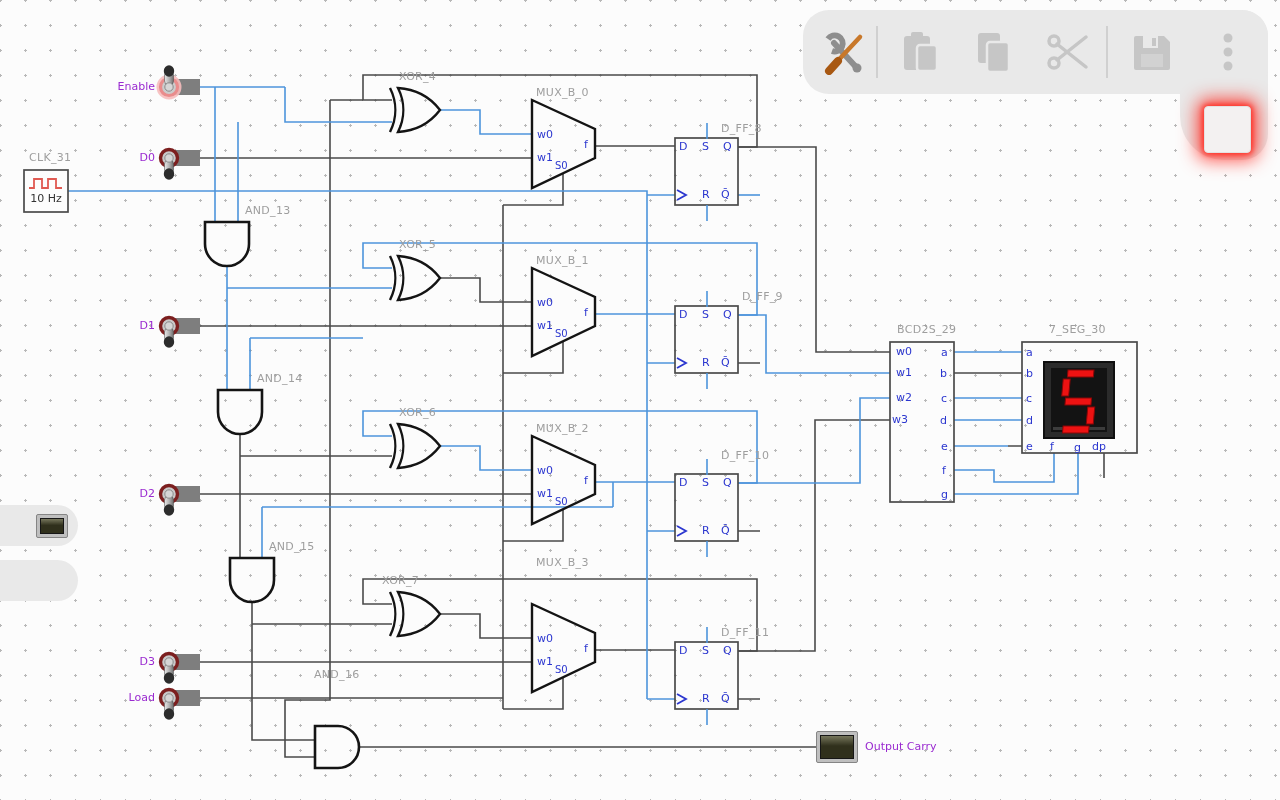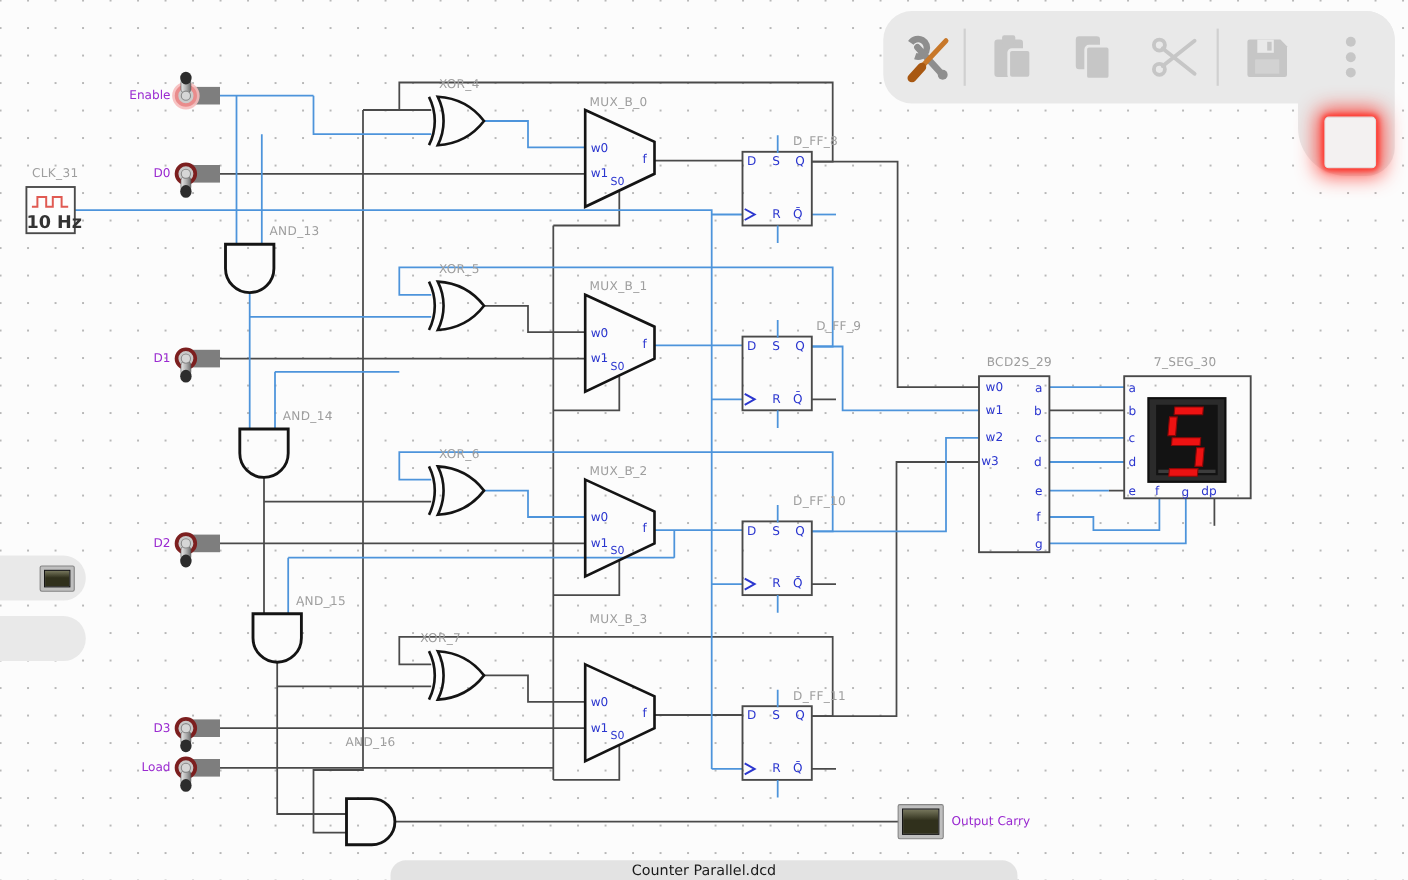--- a/index.html
+++ b/index.html
@@ -9,21 +9,21 @@
     background-image:radial-gradient(circle,#b8b8b8 1.1px,rgba(0,0,0,0) 1.4px);
     background-size:25px 25px;background-position:13px 13px;
     font-family:"DejaVu Sans",sans-serif;
   }
   svg{position:absolute;left:0;top:0;}
   .lbl{position:absolute;font-size:11px;color:#9e9e9e;white-space:nowrap;letter-spacing:.3px;}
   .pin{position:absolute;font-size:11px;color:#2b36cf;white-space:nowrap;}
   .pin.sm{font-size:10px;}
   .io{position:absolute;font-size:11px;color:#9a2ad0;white-space:nowrap;}
   .io.r{width:60px;text-align:right;}
-  .dk{position:absolute;font-size:16px;color:#333;white-space:nowrap;font-weight:bold;}
+  .dk{position:absolute;font-size:11px;color:#333;white-space:nowrap;}
   
   .tb-panel{position:absolute;left:803px;top:10px;width:465px;height:84px;background:#e9e9e9;border-radius:26px;z-index:3;}
   .tb-ext{position:absolute;left:1180px;top:10px;width:88px;height:150px;background:#e9e9e9;border-radius:0 26px 26px 44px;z-index:2;}
   .tbicon{position:absolute;top:29px;width:46px;height:46px;z-index:4;cursor:pointer;}
   .tbdiv{position:absolute;top:26px;width:2px;height:52px;background:#d0d0d0;z-index:4;}
   .stop-btn{position:absolute;left:1204px;top:106px;width:45px;height:45px;background:#f3f1f1;border:1px solid #e4e1e1;border-radius:4px;z-index:5;
     box-shadow:0 0 18px 7px rgba(255,35,25,.8),0 0 5px 2px rgba(255,70,60,.9);}
   
   .pill{position:absolute;left:0;width:78px;height:41px;background:#e9e9e9;border-radius:0 21px 21px 0;z-index:2;}
   
@@ -355,15 +355,14 @@
   </div>
   <div class="tbicon" style="left:1205px">
     <svg width="46" height="46" viewBox="0 0 46 46">
       <circle cx="23" cy="9" r="4.5" fill="#c6c6c6"></circle>
       <circle cx="23" cy="23" r="4.5" fill="#c6c6c6"></circle>
       <circle cx="23" cy="37" r="4.5" fill="#c6c6c6"></circle>
     </svg>
   </div>
   <div class="stop-btn"></div>
 
-  <div class="filebar"><span>Counter Parallel.dcd</span></div>
 
 </div>
 
 </body></html>

